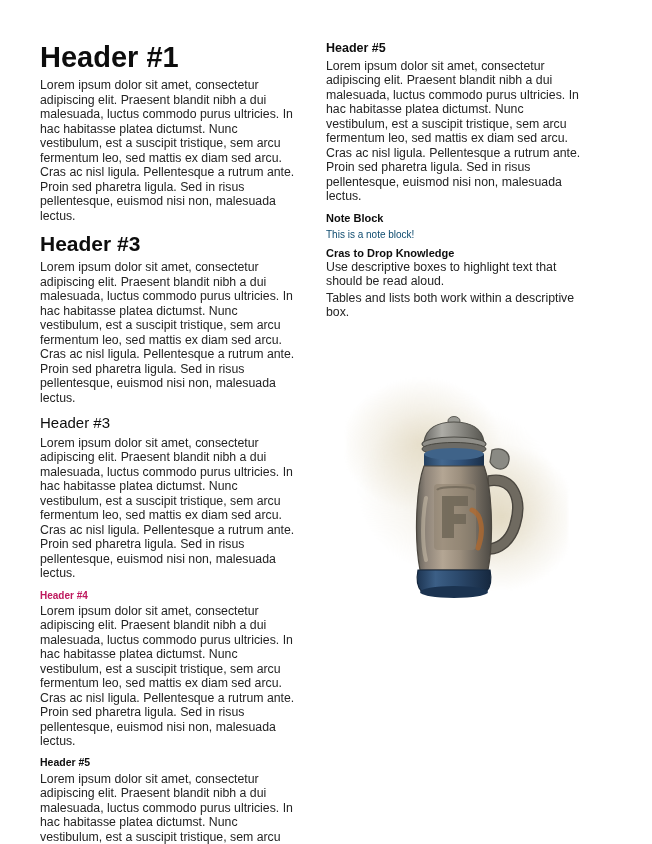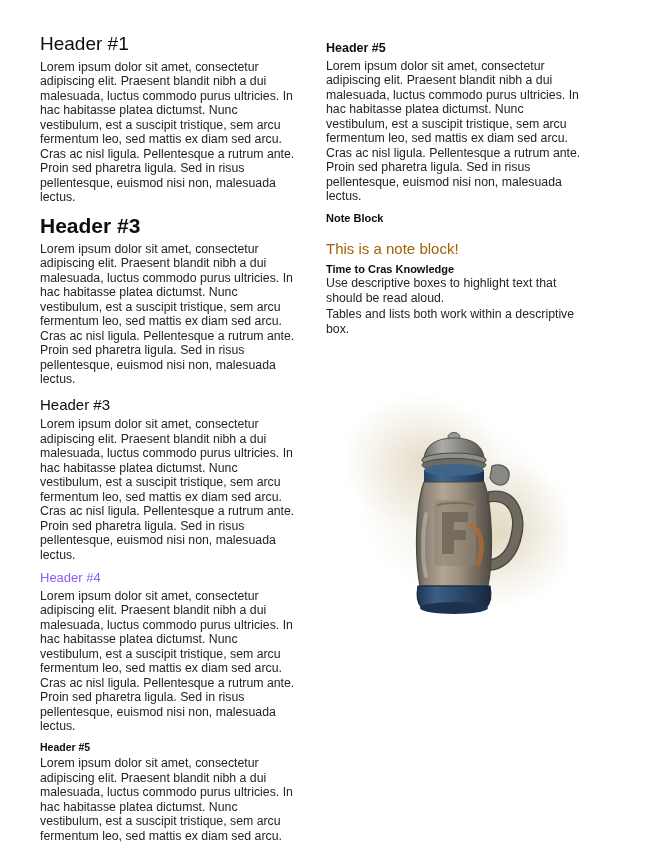--- a/index.html
+++ b/index.html
@@ -29,46 +29,46 @@
   }
   .col {
     width: 262px;
     flex: 0 0 262px;
   }
   .col-right {
     padding-top: 8px;
   }
 
   h1.h1 {
-    font-size: 19px;
-    font-weight: normal;
+    font-size: 29px;
+    font-weight: bold;
     line-height: 1.05;
-    margin: 0 0 6px 0;
+    margin: 8px 0 6px 0;
     color: #0d0d0d;
   }
   h2.h2 {
     font-size: 21px;
     font-weight: bold;
     line-height: 1.05;
     margin: 10px 0 5px 0;
     color: #0d0d0d;
   }
   h3.h3 {
     font-size: 15px;
     font-weight: normal;
     line-height: 1.1;
     margin: 10px 0 4px 0;
     color: #0d0d0d;
   }
   h4.h4 {
-    font-size: 13px;
-    font-weight: normal;
+    font-size: 10px;
+    font-weight: bold;
     line-height: 1.1;
     margin: 9px 0 3px 0;
-    color: #8b5cf6;
+    color: #be185d;
   }
   h5.h5 {
     font-size: 10.5px;
     font-weight: bold;
     line-height: 1.1;
     margin: 8px 0 3px 0;
     color: #0d0d0d;
   }
   .right-h4 {
     font-size: 12.5px;
@@ -80,28 +80,28 @@
   p.body {
     font-size: 12.3px;
     line-height: 1.18;
     margin: 0 0 2px 0;
     color: #242424;
     text-align: left;
   }
   .note-title {
     font-size: 11px;
     font-weight: bold;
-    margin: 8px 0 16px 0;
+    margin: 8px 0 5px 0;
     color: #0d0d0d;
   }
   .note-text {
-    font-size: 15px;
+    font-size: 10px;
     line-height: 1.18;
     margin: 0 0 2px 0;
-    color: #a16207;
+    color: #0c4a6e;
   }
   .desc-title {
     font-size: 11px;
     font-weight: bold;
     margin: 6px 0 1px 0;
     color: #0d0d0d;
   }
   .desc-text {
     font-size: 12.3px;
     line-height: 1.18;
@@ -162,21 +162,21 @@
     </div>
 
     <div class="col col-right">
 
       <div class="right-h4">Header #5</div>
       <p class="body">Lorem ipsum dolor sit amet, consectetur adipiscing elit. Praesent blandit nibh a dui malesuada, luctus commodo purus ultricies. In hac habitasse platea dictumst. Nunc vestibulum, est a suscipit tristique, sem arcu fermentum leo, sed mattis ex diam sed arcu. Cras ac nisl ligula. Pellentesque a rutrum ante. Proin sed pharetra ligula. Sed in risus pellentesque, euismod nisi non, malesuada lectus.</p>
 
       <div class="note-title">Note Block</div>
       <div class="note-text">This is a note block!</div>
 
-      <div class="desc-title">Time to Cras Knowledge</div>
+      <div class="desc-title">Cras to Drop Knowledge</div>
       <div class="desc-text">Use descriptive boxes to highlight text that should be read aloud.</div>
       <div class="desc-text"><b>Tables and lists</b><span> both work within a descriptive box.</span></div>
 
       <div class="figure">
         <div class="stain"></div>
         <svg class="stein-svg" width="230" height="270" viewBox="0 0 230 270">
           <defs>
             <linearGradient id="bodyGrad" x1="0" y1="0" x2="1" y2="0">
               <stop offset="0%" stop-color="#5d5a53"></stop>
               <stop offset="12%" stop-color="#8d8378"></stop>

